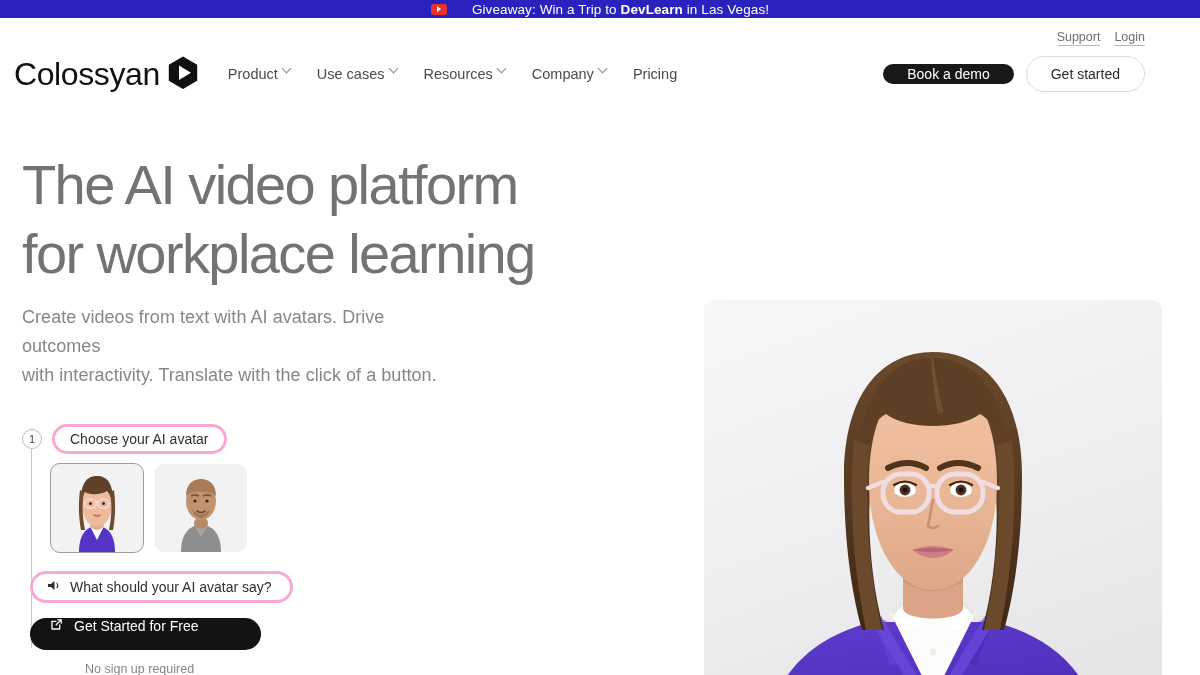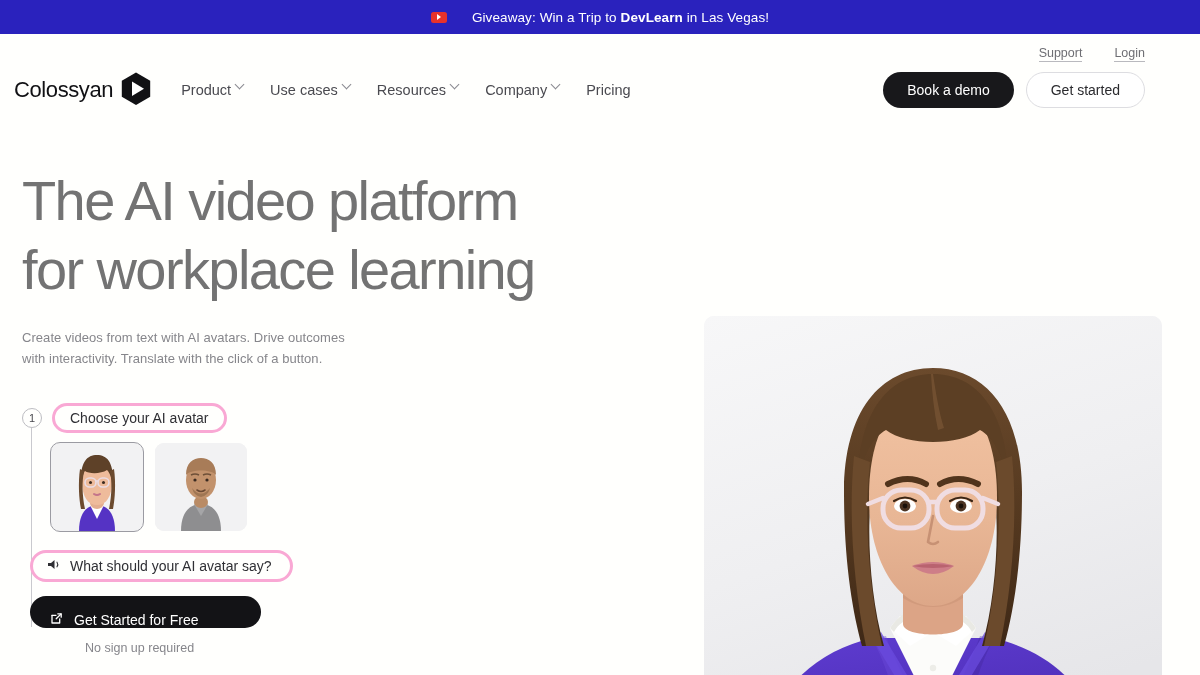--- a/index.html
+++ b/index.html
@@ -8,21 +8,21 @@
     width: 1200px;
     height: 675px;
     overflow: hidden;
     background: #FFFFFD;
     font-family: "Liberation Sans", sans-serif;
     -webkit-font-smoothing: antialiased;
   }
 
   
   .announcement-bar {
-    height: 34px;
+    height: 18px;
     background: #2A22BD;
     display: flex;
     align-items: center;
     justify-content: center;
     gap: 25px;
     color: #FFFFFF;
     font-size: 13.5px;
     font-weight: 700;
     letter-spacing: .1px;
     position: relative;
@@ -49,21 +49,21 @@
   }
   .announcement-text { white-space: nowrap; font-weight: 400; }
   .announcement-text .strong { font-weight: 700; }
 
   
   .utility-row {
     height: 28px;
     display: flex;
     justify-content: flex-end;
     align-items: flex-end;
-    gap: 32px;
+    gap: 14px;
     padding: 0 55px 0 0;
   }
   .utility-link {
     font-size: 12.5px;
     color: #6E6E73;
     text-decoration: none;
     border-bottom: 1px solid #B9B9BE;
     padding-bottom: 2px;
     line-height: 1;
   }
@@ -76,21 +76,21 @@
     padding: 0 55px 0 14px;
     position: relative;
   }
   .brand {
     display: flex;
     align-items: center;
     gap: 8px;
     text-decoration: none;
   }
   .brand-wordmark {
-    font-size: 22px;
+    font-size: 32px;
     color: #111114;
     letter-spacing: -.4px;
     font-weight: 400;
   }
   .brand-mark { display: block; }
 
   .main-nav {
     display: flex;
     align-items: center;
     gap: 25px;
@@ -132,21 +132,21 @@
     border: none;
     cursor: pointer;
     font-family: inherit;
     white-space: nowrap;
   }
   .btn-demo {
     background: #18181B;
     color: #FFFFFF;
     font-size: 14px;
     padding: 0 24px;
-    height: 36px;
+    height: 20px;
     border-radius: 40px;
   }
   .btn-getstarted {
     background: #FFFFFF;
     color: #2A2A2E;
     font-size: 14px;
     padding: 0 24px;
     height: 36px;
     border-radius: 40px;
     border: 1px solid #DDDDE1;
@@ -164,22 +164,22 @@
   }
   .hero-title {
     font-size: 56px;
     line-height: 1.24;
     letter-spacing: -1.6px;
     color: #737373;
     font-weight: 400;
   }
   .hero-title .line { display: block; }
   .hero-sub {
-    margin-top: 22px;
-    font-size: 13px;
+    margin-top: 14px;
+    font-size: 18px;
     line-height: 1.62;
     color: #86868B;
     letter-spacing: .05px;
     max-width: 420px;
   }
   .hero-sub .line { display: block; }
 
   
   .demo-widget {
     margin-top: 34px;
@@ -267,21 +267,21 @@
     z-index: 2;
   }
   .btn-cta {
     background: #131316;
     color: #FFFFFF;
     border-radius: 40px;
     height: 32px;
     padding: 0 26px 0 20px;
     font-size: 14px;
     display: inline-flex;
-    align-items: flex-end;
+    align-items: flex-start;
     gap: 11px;
     min-width: 231px;
   }
   .note {
     margin: 12px 0 10px 55px;
     font-size: 12.5px;
     color: #86868B;
   }
 
   

